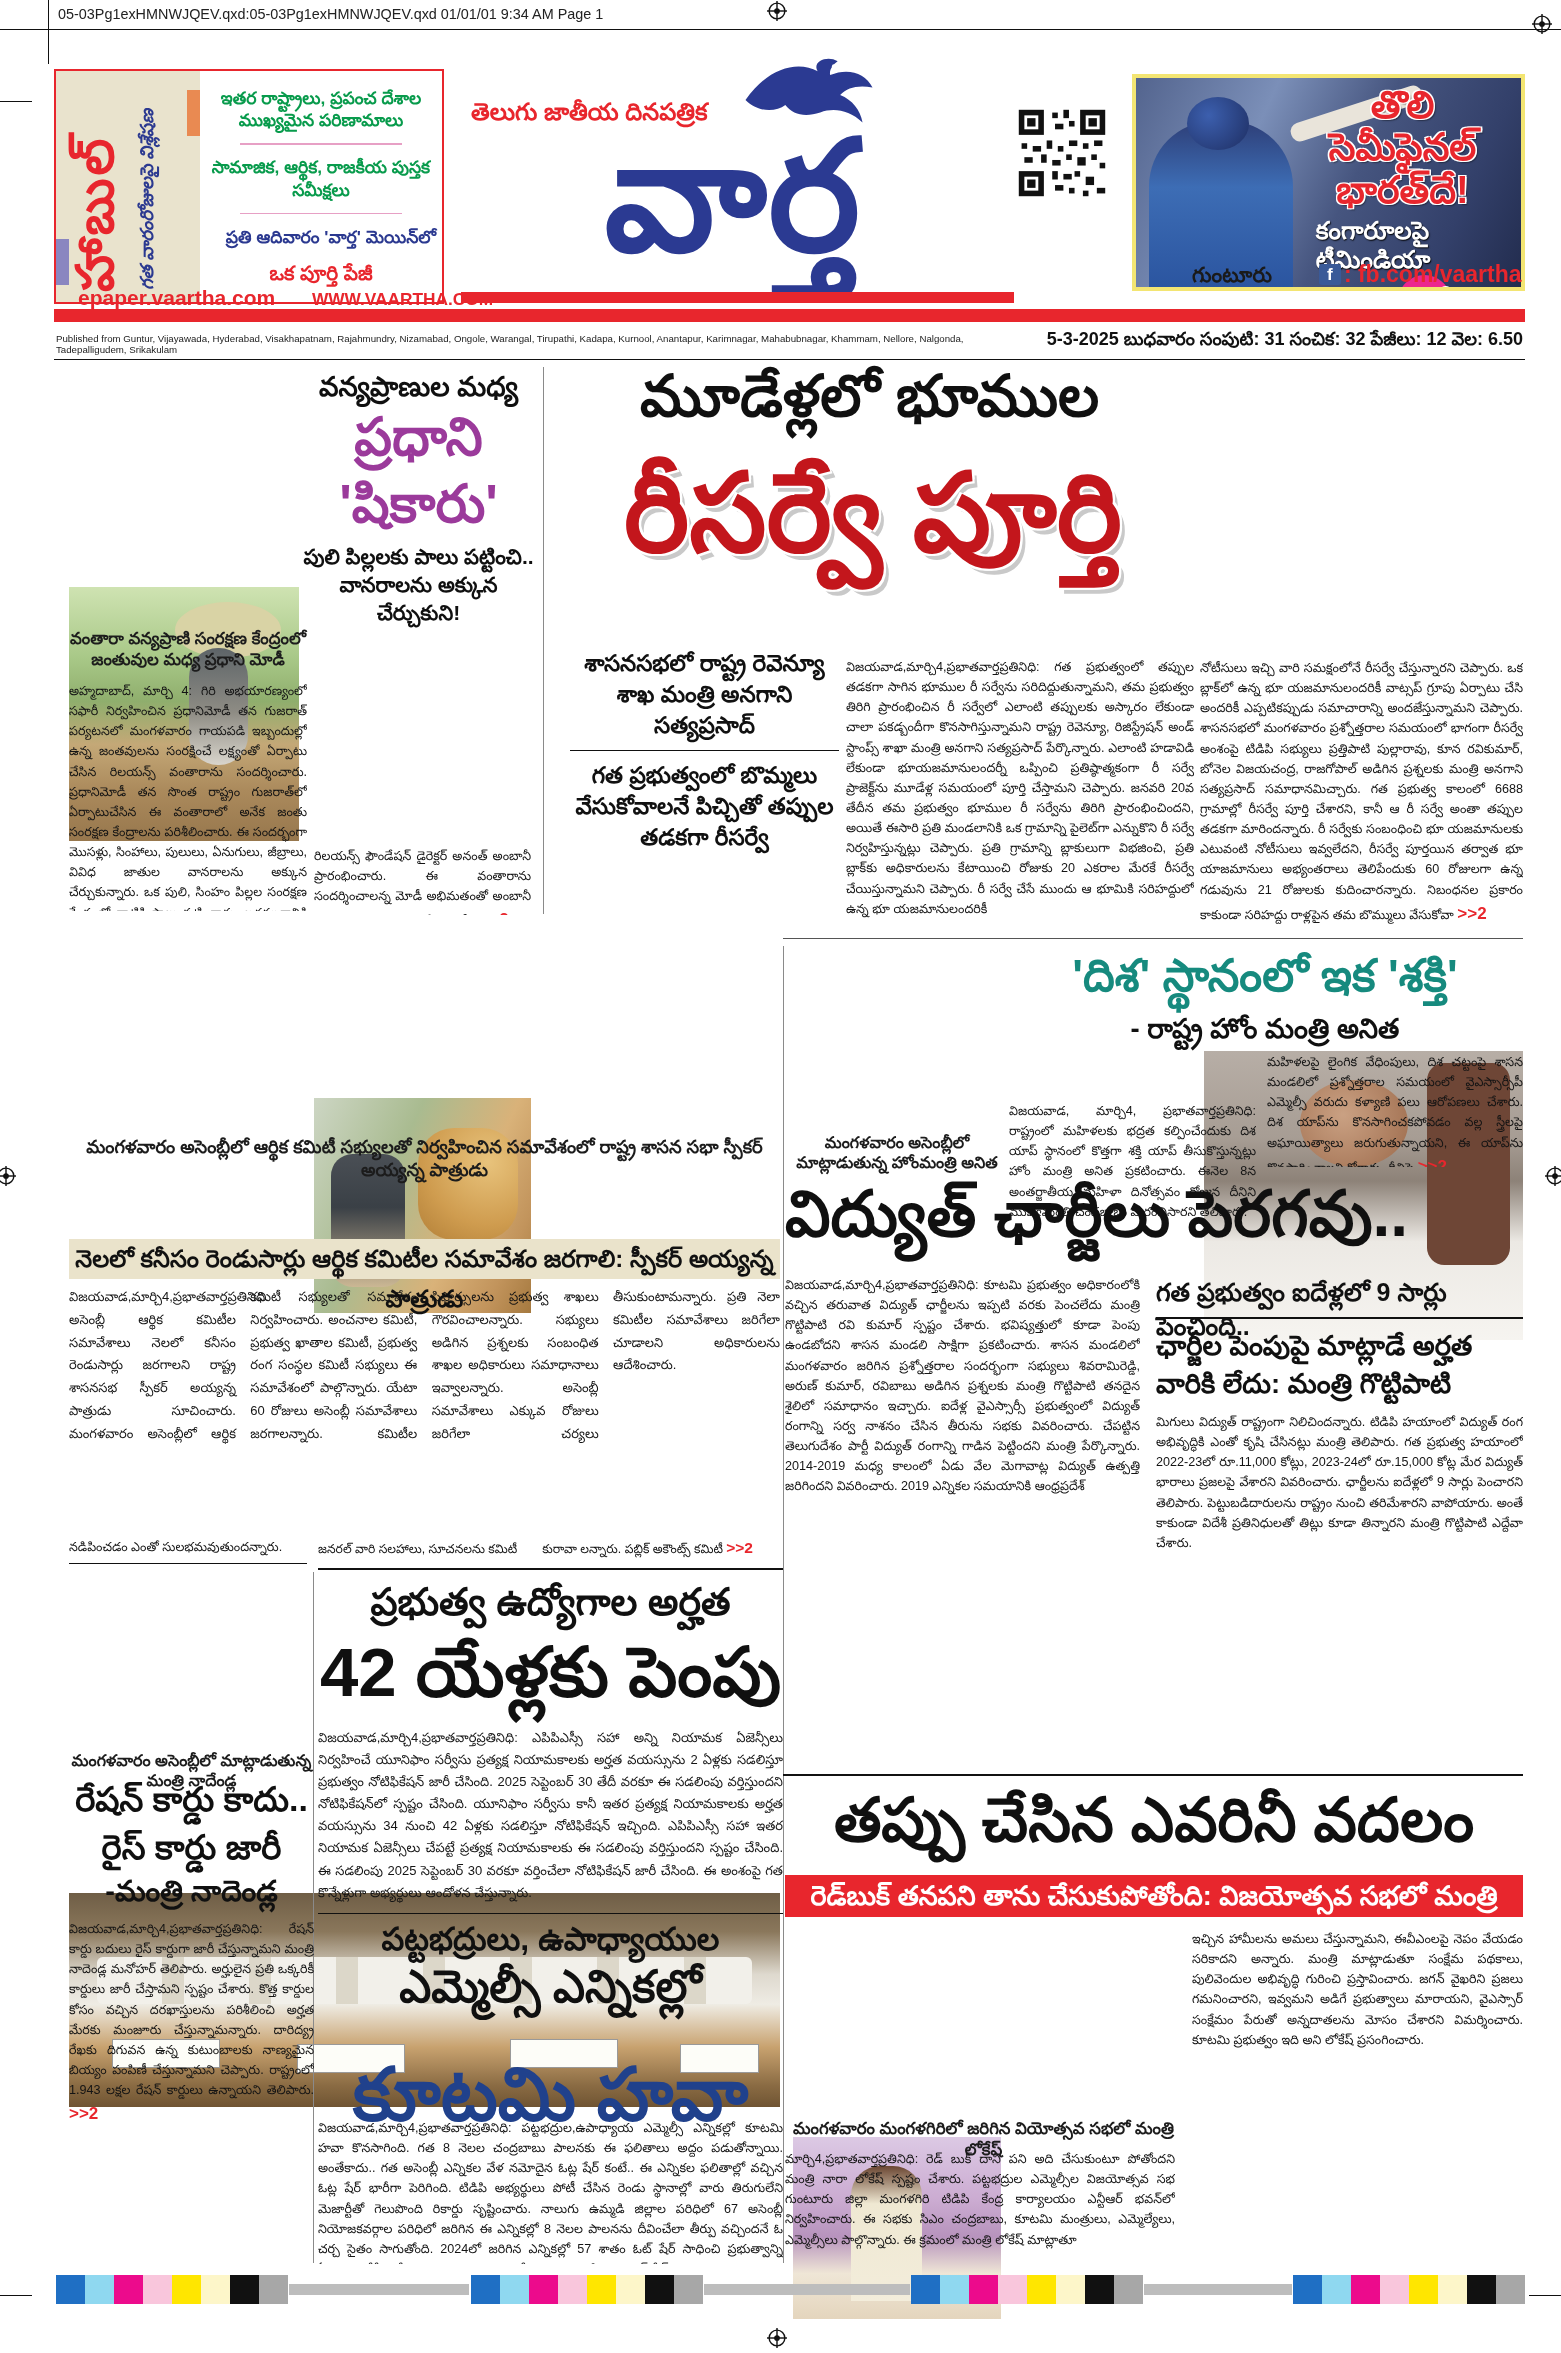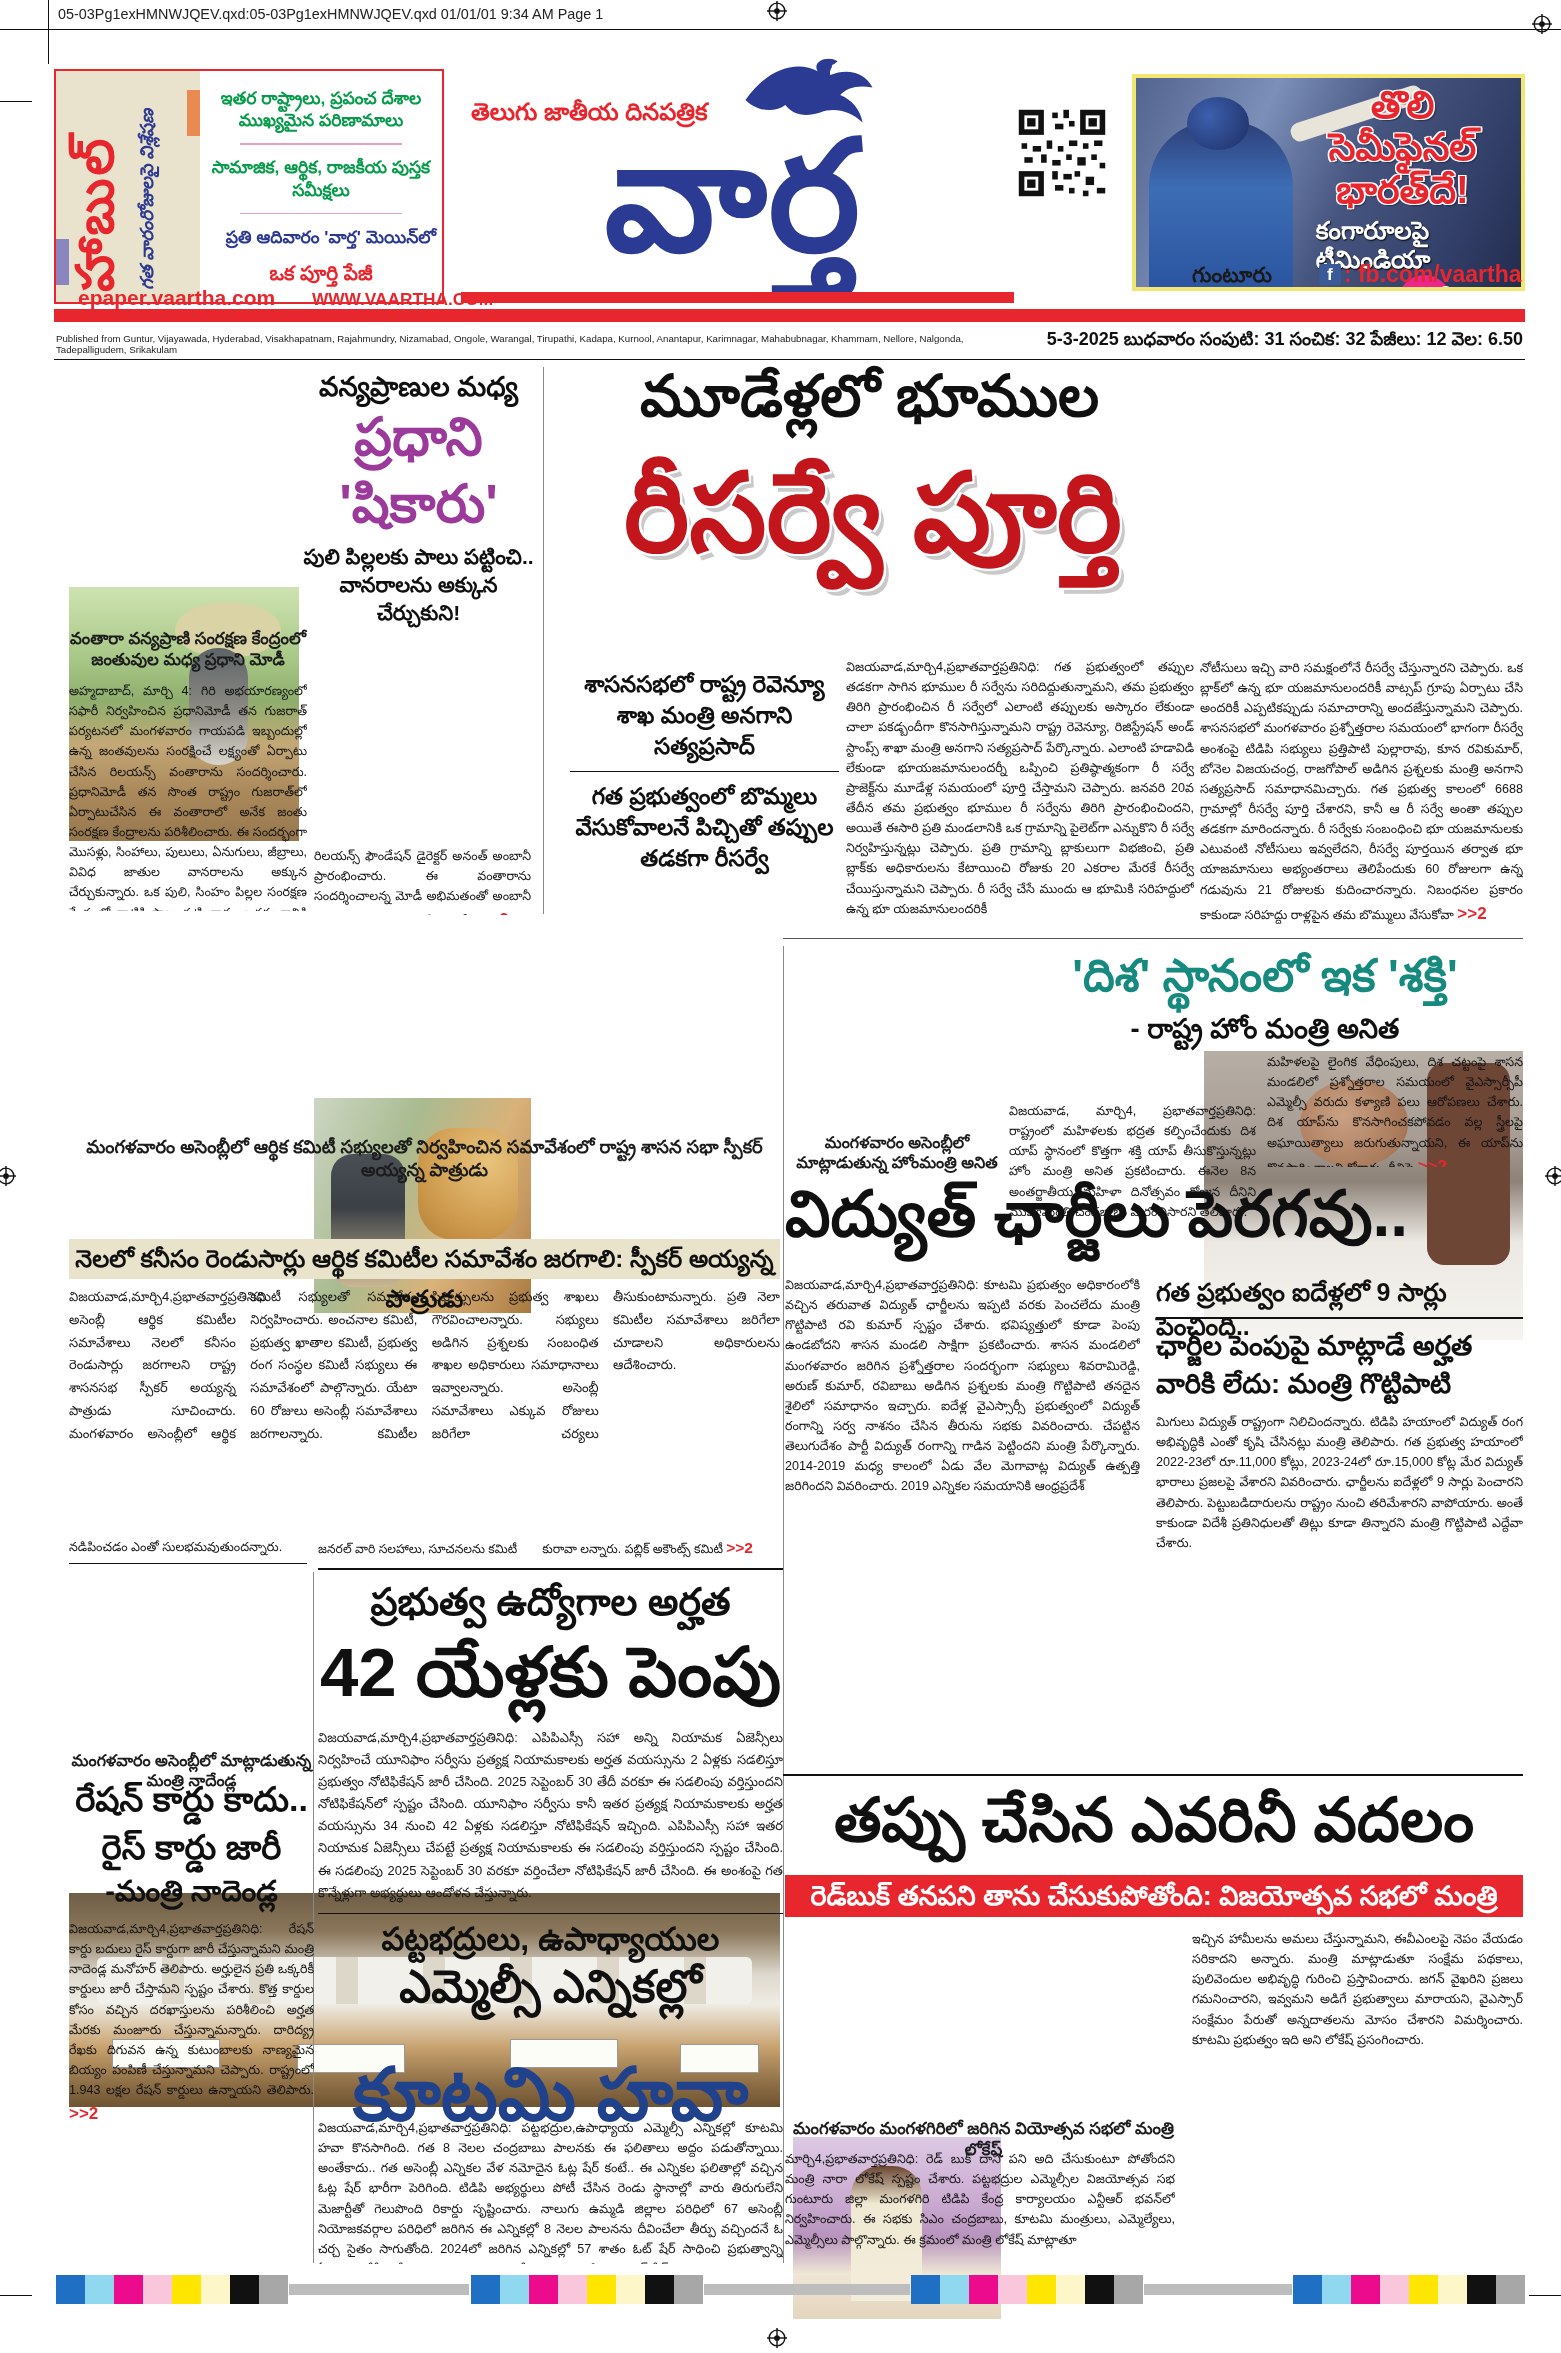--- a/index.html
+++ b/index.html
@@ -254,21 +254,21 @@
   <div class="abs photo ph-tiger" style="left:314px;top:627px;width:217px;height:215px;"></div>
   <div class="abs bt" style="left:314px;top:846px;width:217px;height:69px;">
     <span>రిలయన్స్ ఫౌండేషన్ డైరెక్టర్ అనంత్ అంబానీ ప్రారంభించారు. ఈ వంతారాను సందర్శించాలన్న మోడీ అభిమతంతో అంబానీ కుటుంబం మొత్తం ఎదురేగి మోడీకి</span>
     <span class="jump">&gt;&gt;2</span>
   </div>
   <div class="abs vr" style="left:543px;top:367px;height:547px;"></div>
 
   <div class="abs ctr k-black" style="left:552px;top:363px;width:635px;font-size:58px;line-height:1.15;white-space:nowrap;">మూడేళ్లలో భూముల</div>
   <div class="abs ctr t-red" style="left:552px;top:439px;width:642px;font-size:110px;line-height:1.35;white-space:nowrap;">రీసర్వే పూర్తి</div>
   <div class="abs photo ph-minister" style="left:1204px;top:365px;width:319px;height:289px;"></div>
-  <div class="abs" style="left:570px;top:669px;width:269px;">
+  <div class="abs" style="left:570px;top:648px;width:269px;">
     <div class="deckbox" style="font-size:23px;">శాసనసభలో రాష్ట్ర రెవెన్యూ శాఖ మంత్రి అనగాని సత్యప్రసాద్</div>
     <div class="hr" style="width:100%;height:1.4px;margin:8.7px 0;"></div>
     <div class="deckbox" style="font-size:23px;">గత ప్రభుత్వంలో బొమ్మలు వేసుకోవాలనే పిచ్చితో తప్పుల తడకగా రీసర్వే</div>
   </div>
   <div class="abs bt" style="left:846px;top:657px;width:348px;height:280px;">విజయవాడ,మార్చి4,ప్రభాతవార్తప్రతినిధి: గత ప్రభుత్వంలో తప్పుల తడకగా సాగిన భూముల రీ సర్వేను సరిదిద్దుతున్నామని, తమ ప్రభుత్వం తిరిగి ప్రారంభించిన రీ సర్వేలో ఎలాంటి తప్పులకు అస్కారం లేకుండా చాలా పకడ్బందీగా కొనసాగిస్తున్నామని రాష్ట్ర రెవెన్యూ, రిజిస్ట్రేషన్ అండ్ స్టాంప్స్ శాఖా మంత్రి అనగాని సత్యప్రసాద్ పేర్కొన్నారు. ఎలాంటి హడావిడి లేకుండా భూయజమానులందర్నీ ఒప్పించి ప్రతిష్ఠాత్మకంగా రీ సర్వే ప్రాజెక్ట్‌ను మూడేళ్ల సమయంలో పూర్తి చేస్తామని చెప్పారు. జనవరి 20వ తేదీన తమ ప్రభుత్వం భూముల రీ సర్వేను తిరిగి ప్రారంభించిందని, అయితే ఈసారి ప్రతి మండలానికి ఒక గ్రామాన్ని పైలెట్‌గా ఎన్నుకొని రీ సర్వే నిర్వహిస్తున్నట్లు చెప్పారు. ప్రతి గ్రామాన్ని బ్లాకులుగా విభజించి, ప్రతి బ్లాక్‌కు అధికారులను కేటాయించి రోజుకు 20 ఎకరాల మేరకే రీసర్వే చేయిస్తున్నామని చెప్పారు. రీ సర్వే చేసే ముందు ఆ భూమికి సరిహద్దులో ఉన్న భూ యజమానులందరికీ</div>
   <div class="abs bt" style="left:1200px;top:658px;width:323px;height:279px;">
     <span>నోటీసులు ఇచ్చి వారి సమక్షంలోనే రీసర్వే చేస్తున్నారని చెప్పారు. ఒక బ్లాక్‌లో ఉన్న భూ యజమానులందరికీ వాట్సప్ గ్రూపు ఏర్పాటు చేసి అందరికీ ఎప్పటికప్పుడు సమాచారాన్ని అందజేస్తున్నామని చెప్పారు. శాసనసభలో మంగళవారం ప్రశ్నోత్తరాల సమయంలో భాగంగా రీసర్వే అంశంపై టిడిపి సభ్యులు ప్రత్తిపాటి పుల్లారావు, కూన రవికుమార్, బోనెల విజయచంద్ర, రాజగోపాల్ అడిగిన ప్రశ్నలకు మంత్రి అనగాని సత్యప్రసాద్ సమాధానమిచ్చారు. గత ప్రభుత్వ కాలంలో 6688 గ్రామాల్లో రీసర్వే పూర్తి చేశారని, కానీ ఆ రీ సర్వే అంతా తప్పుల తడకగా మారిందన్నారు. రీ సర్వేకు సంబంధించి భూ యజమానులకు ఎటువంటి నోటీసులు ఇవ్వలేదని, రీసర్వే పూర్తయిన తర్వాత భూ యాజమానులు అభ్యంతరాలు తెలిపేందుకు 60 రోజులగా ఉన్న గడువును 21 రోజులకు కుదించారన్నారు. నిబంధనల ప్రకారం కాకుండా సరిహద్దు రాళ్లపైన తమ బొమ్ములు వేసుకోవా</span>
     <span class="jump">&gt;&gt;2</span>
   </div>
   <div class="abs" style="left:783px;top:938px;width:740px;height:1.4px;background:#555;"></div>

